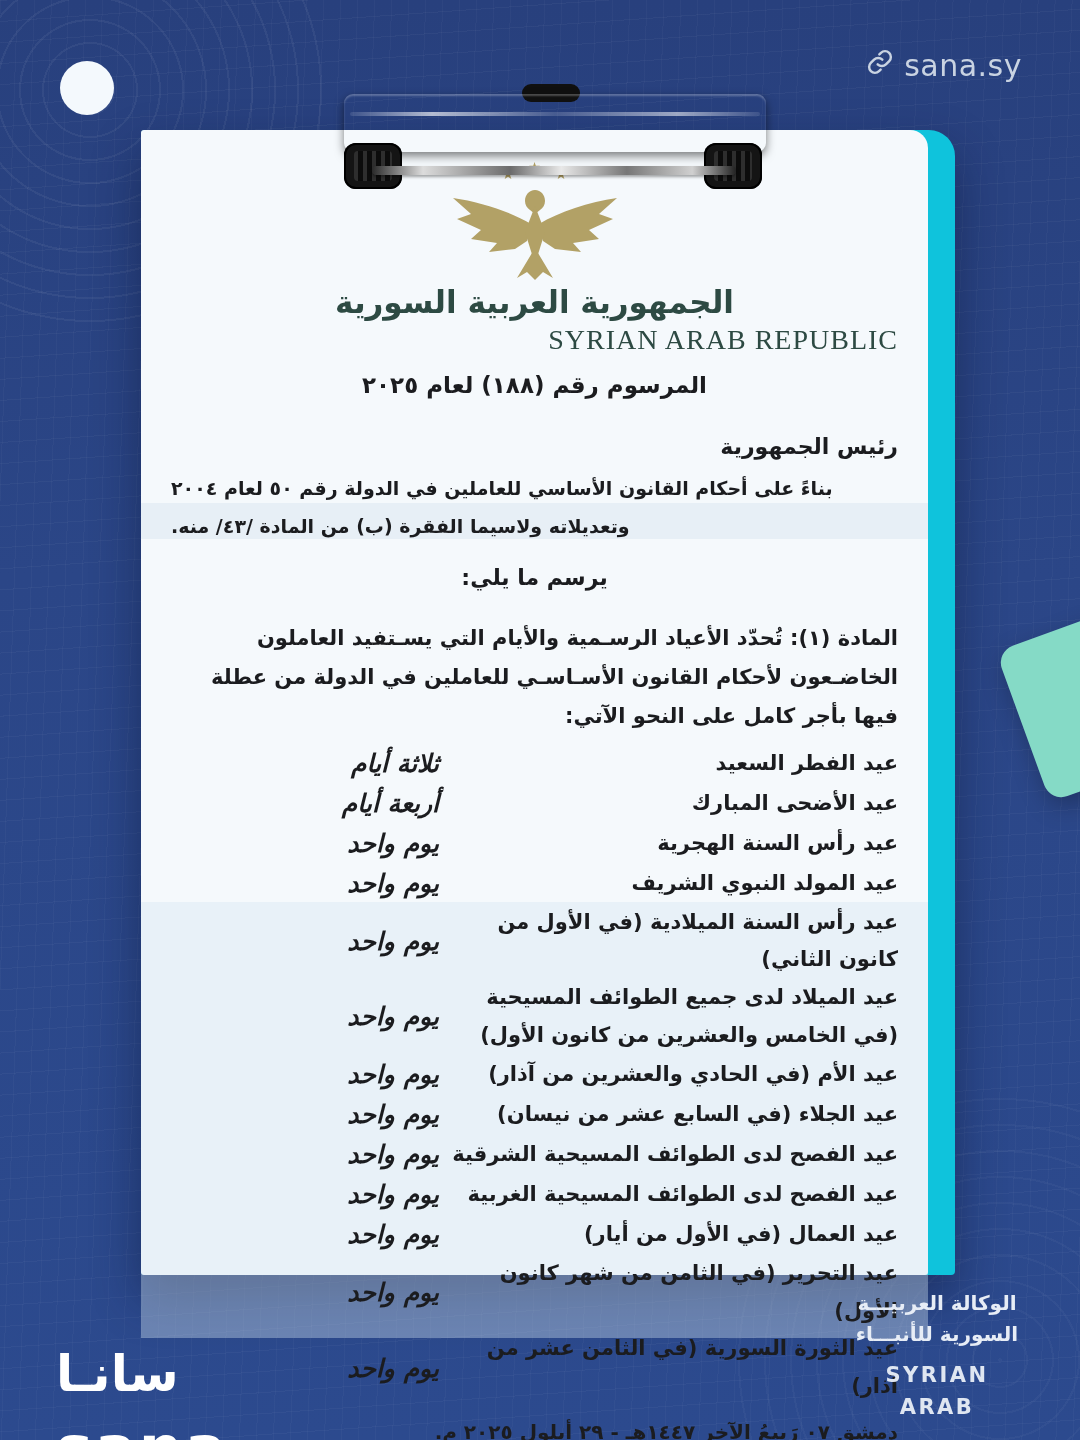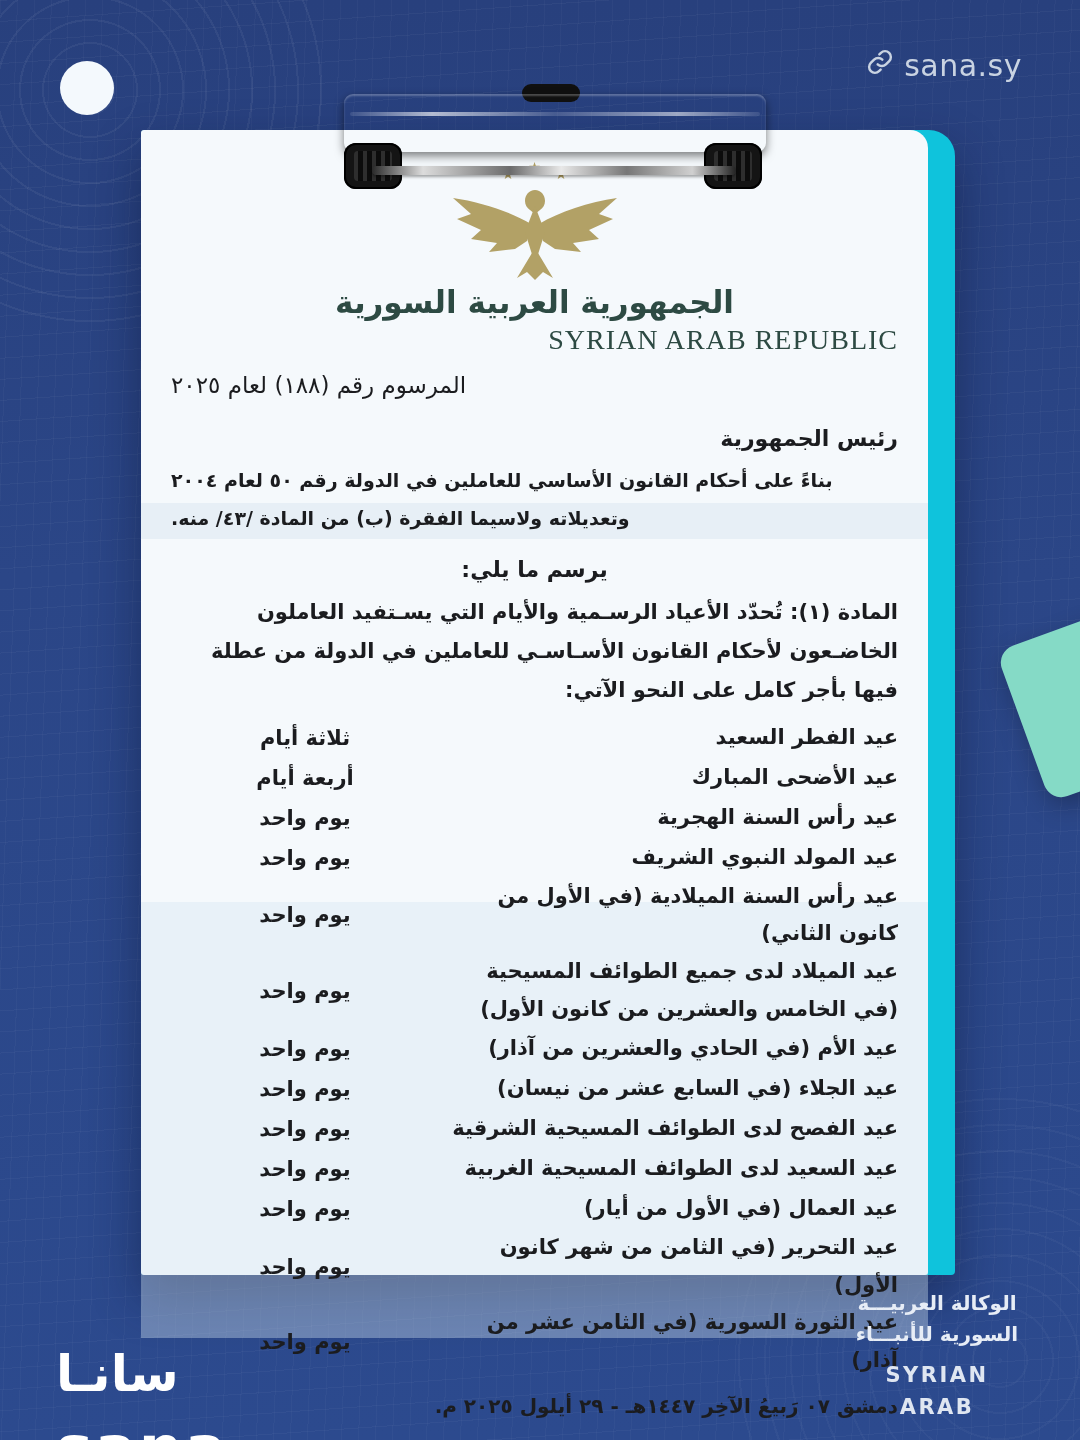--- a/index.html
+++ b/index.html
@@ -56,30 +56,30 @@
   
   .doc{position:absolute;left:141px;top:130px;width:787px;height:1145px;box-sizing:border-box;
     padding:36px 30px 0;direction:rtl;color:#1b1c1f;}
   .stars{text-align:center;color:#b2a166;font-size:14px;letter-spacing:0;height:20px;}
   .stars span{display:inline-block;margin:0 7px;}
   .stars .mid{transform:translateY(-7px);}
   .eagle{display:block;margin:0 auto;}
   .title-ar{text-align:center;font-size:31px;font-weight:700;color:#2d4a43;margin-top:2px;}
   .title-en{text-align:right;font-size:28px;color:#2d4a43;margin-top:4px;
     font-family:"Liberation Serif","DejaVu Serif",serif;letter-spacing:1px;}
-  .decree-no{text-align:left;font-size:23px;font-weight:400;margin-top:16px;}
-  .issuer{text-align:right;font-size:22px;font-weight:700;margin-top:28px;}
+  .decree-no{text-align:center;font-size:23px;font-weight:700;margin-top:16px;}
+  .issuer{text-align:right;font-size:22px;font-weight:700;margin-top:36px;}
   .preamble{text-align:left;font-size:19px;font-weight:700;line-height:2.0;margin-top:10px;}
   .intro{text-align:center;font-size:22px;font-weight:700;margin-top:20px;}
-  .article{text-align:right;font-size:21px;font-weight:700;line-height:1.85;margin-top:11px;}
+  .article{text-align:right;font-size:21px;font-weight:700;line-height:1.85;margin-top:29px;}
   .article .lbl{font-weight:800;}
   .holiday-list{margin-top:8px;}
   .holiday-row{display:flex;align-items:center;min-height:40px;}
   .holiday-name{flex:1;text-align:right;font-size:21px;font-weight:700;line-height:1.8;}
-  .holiday-days{width:268px;text-align:center;font-size:21px;font-weight:700;}
+  .holiday-days{width:268px;text-align:right;font-size:25px;font-weight:700;font-style:italic;}
   .holiday-days span{display:inline-block;}
   .dateline{text-align:right;font-size:20px;font-weight:700;margin-top:14px;}
 
   
   .sana-logo{position:absolute;left:56px;top:1349px;color:#fff;line-height:1;}
   .sana-logo .ar{font-size:50px;font-weight:700;letter-spacing:2px;}
   .sana-logo .en{font-size:62px;font-weight:800;letter-spacing:2px;margin-top:19px;position:relative;display:inline-block;}
   .sana-logo .dot{position:absolute;left:-4px;bottom:2px;width:15px;height:15px;border-radius:50%;background:#45c3e4;}
   .agency{position:absolute;right:58px;top:1288px;width:170px;text-align:center;color:#e7edf6;}
   .agency .ar{font-size:20px;font-weight:700;line-height:1.55;letter-spacing:.5px;}
@@ -178,21 +178,21 @@
     <div class="holiday-name">عيد الجلاء (في السابع عشر من نيسان)</div>
     <div class="holiday-days"><span>يوم واحد</span></div>
   </div>
 
   <div class="holiday-row">
     <div class="holiday-name">عيد الفصح لدى الطوائف المسيحية الشرقية</div>
     <div class="holiday-days"><span>يوم واحد</span></div>
   </div>
 
   <div class="holiday-row">
-    <div class="holiday-name">عيد السعيد لدى الطوائف المسيحية الغربية</div>
+    <div class="holiday-name">عيد الفصح لدى الطوائف المسيحية الغربية</div>
     <div class="holiday-days"><span>يوم واحد</span></div>
   </div>
 
   <div class="holiday-row">
     <div class="holiday-name">عيد العمال (في الأول من أيار)</div>
     <div class="holiday-days"><span>يوم واحد</span></div>
   </div>
 
   <div class="holiday-row">
     <div class="holiday-name">عيد التحرير (في الثامن من شهر كانون الأول)</div>

